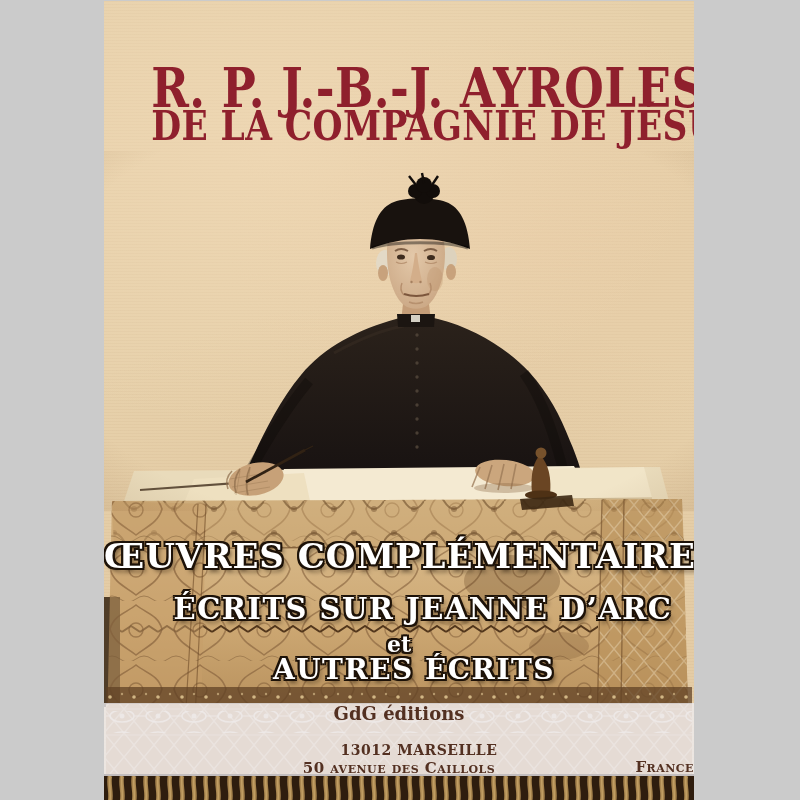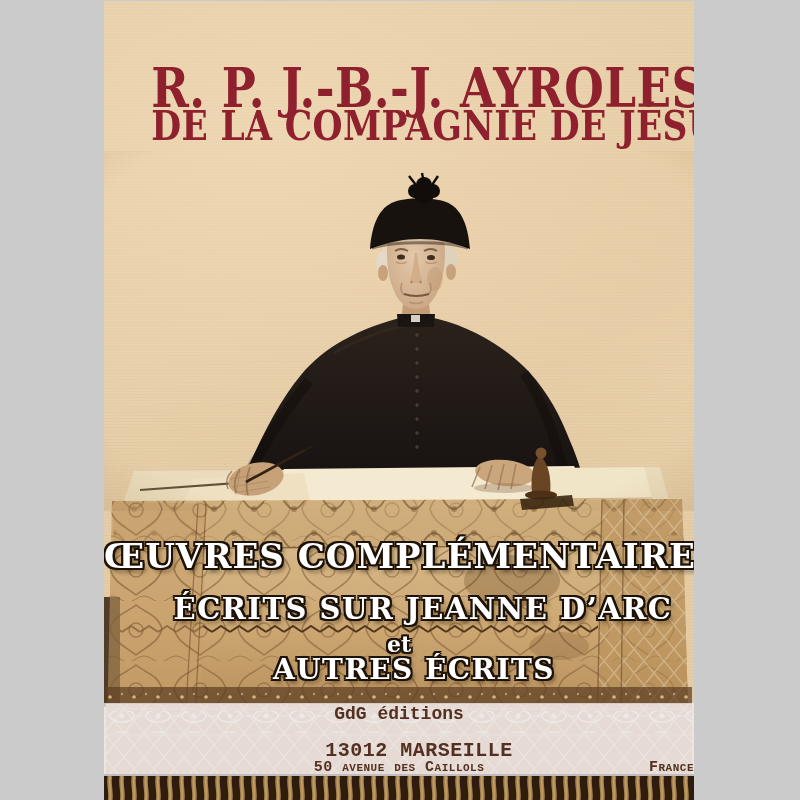--- a/index.html
+++ b/index.html
@@ -22,24 +22,24 @@
     transform:scaleX(.84);letter-spacing:.5px;line-height:46px;}
   .wt{color:#fff;font-weight:bold;
     text-shadow:-2px -2px 0 #1d1208,2px -2px 0 #1d1208,-2px 2px 0 #1d1208,2px 2px 0 #1d1208,
       -2px 0 0 #1d1208,2px 0 0 #1d1208,0 -2px 0 #1d1208,0 2px 0 #1d1208,3px 4px 4px rgba(30,18,6,.55);}
   .sub1{top:535px;font-size:34px;letter-spacing:1px;line-height:40px;}
   .sub2{top:591px;font-size:29px;letter-spacing:1.5px;line-height:34px;margin-left:48px;}
   .subet{top:630px;font-size:22px;line-height:26px;}
   .sub3{top:652px;font-size:28px;letter-spacing:1.5px;line-height:33px;margin-left:30px;}
   .pubband{position:absolute;left:0;right:0;top:702px;height:73px;
     background:rgba(238,237,242,.78);}
-  .pubband .txt{color:var(--pub-text,#533021);font-family:Liberation Mono, monospace;}
+  .pubband .txt{color:var(--pub-text,#533021);}
   .pub-name{top:1px;font-size:18px;font-weight:bold;line-height:20px;}
   .pub-street{top:20px;font-size:15px;font-weight:bold;font-variant:small-caps;line-height:18px;letter-spacing:.5px;margin-top:36px;}
-  .pub-city{top:37px;font-size:20px;font-weight:bold;line-height:21px;letter-spacing:.5px;padding-left:40px;}
+  .pub-city{top:37px;font-size:14px;font-weight:bold;line-height:21px;letter-spacing:.5px;padding-left:40px;}
   .pub-country{top:56px;font-size:15px;font-weight:bold;font-variant:small-caps;line-height:17px;letter-spacing:.5px;text-align:right;}
 </style>
 </head>
 <body>
 
 <div class="page">
   <div class="cover">
 
     <svg width="590" height="799" viewBox="0 0 590 799">
       <defs>

